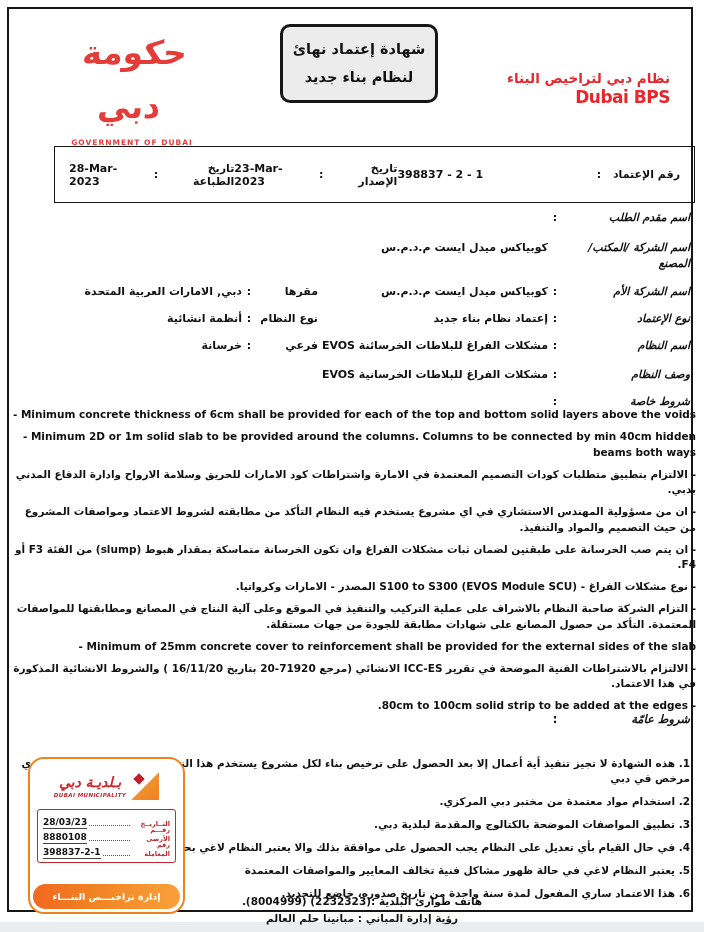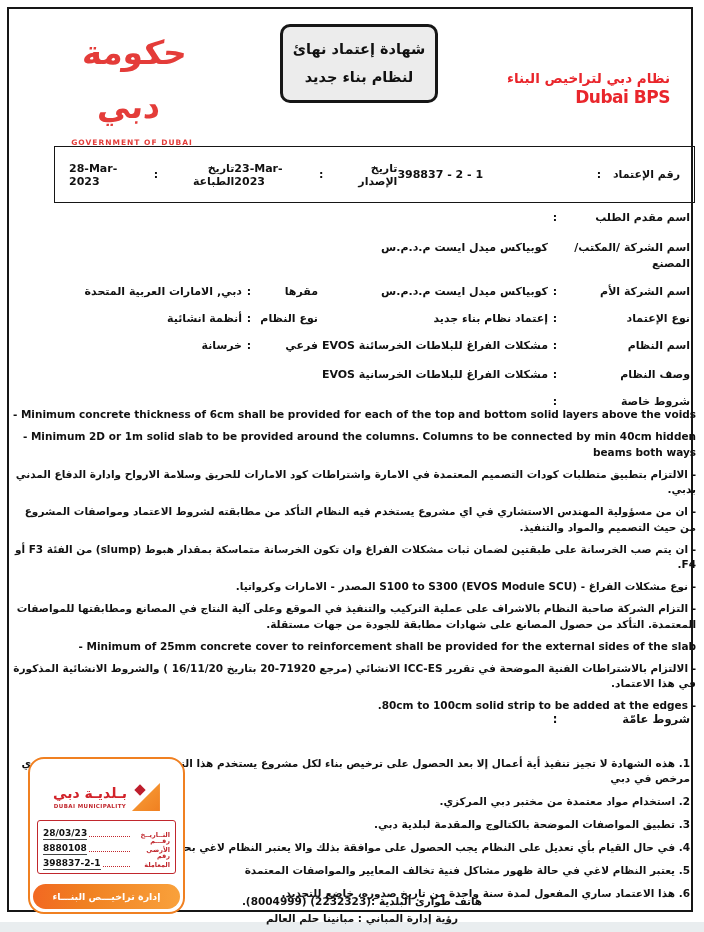--- a/index.html
+++ b/index.html
@@ -44,21 +44,21 @@
   }
   .ref-item{display:flex;direction:rtl;align-items:center;}
   .ref-item.wide{width:296px;justify-content:space-between;}
   .ref-item .rl{margin-left:8px;}
   .ref-item .rc{margin-left:10px;}
   .ltr{direction:ltr;unicode-bidi:isolate;display:inline-block;}
 
   
   .fields{left:14px;top:210px;width:676px;direction:rtl;font-size:11px;font-weight:700;}
   .frow{display:flex;direction:rtl;align-items:flex-start;line-height:16px;}
-  .flabel{width:128px;flex:none;}
+  .flabel{width:128px;flex:none;font-style:italic;}
   .fcolon{width:14px;flex:none;text-align:center;}
   .fvalue{flex:1;}
   .fsublabel{width:62px;flex:none;}
   .fsubcolon{width:14px;flex:none;text-align:center;}
   .fsubvalue{width:228px;flex:none;}
 
   
   .conds{
     left:8px;top:407px;width:688px;direction:rtl;text-align:right;
     font-size:10.5px;line-height:15.5px;font-weight:700;
@@ -75,21 +75,21 @@
   
   .footer{left:0;top:895px;width:704px;text-align:center;padding-left:20px;box-sizing:border-box;
     font-size:10.5px;font-weight:700;direction:rtl;}
   .footer div{margin-bottom:5px;}
 
   
   .stamp{
     left:28px;top:757px;width:157px;height:157px;box-sizing:border-box;
     border:2.5px solid var(--stamp-orange);border-radius:16px;background:#fff;
   }
-  .stamp-logo{display:flex;align-items:center;justify-content:center;gap:5px;padding-top:18px;height:40px;}
+  .stamp-logo{display:flex;align-items:center;justify-content:center;gap:5px;padding-top:7px;height:40px;font-style:italic;}
   .muni-text{text-align:center;}
   .muni-ar{color:#d2232a;font-size:14px;font-weight:700;direction:rtl;line-height:15px;}
   .muni-en{color:var(--stamp-red);font-size:5.5px;font-weight:700;letter-spacing:0.4px;margin-top:2px;}
   .muni-mark{width:28px;height:28px;position:relative;flex:none;}
   .mark-orange{position:absolute;inset:0;background:linear-gradient(135deg,#f9a13b,#f08021);
     clip-path:polygon(0 100%,100% 0,100% 100%);}
   .mark-red{position:absolute;left:4px;top:3px;width:8px;height:8px;background:#be1e2d;transform:rotate(45deg);}
   .stamp-table{
     margin:3px 7px 0 7px;border:1.5px solid var(--stamp-red);border-radius:3px;
     padding:4px 5px 3px 5px;

